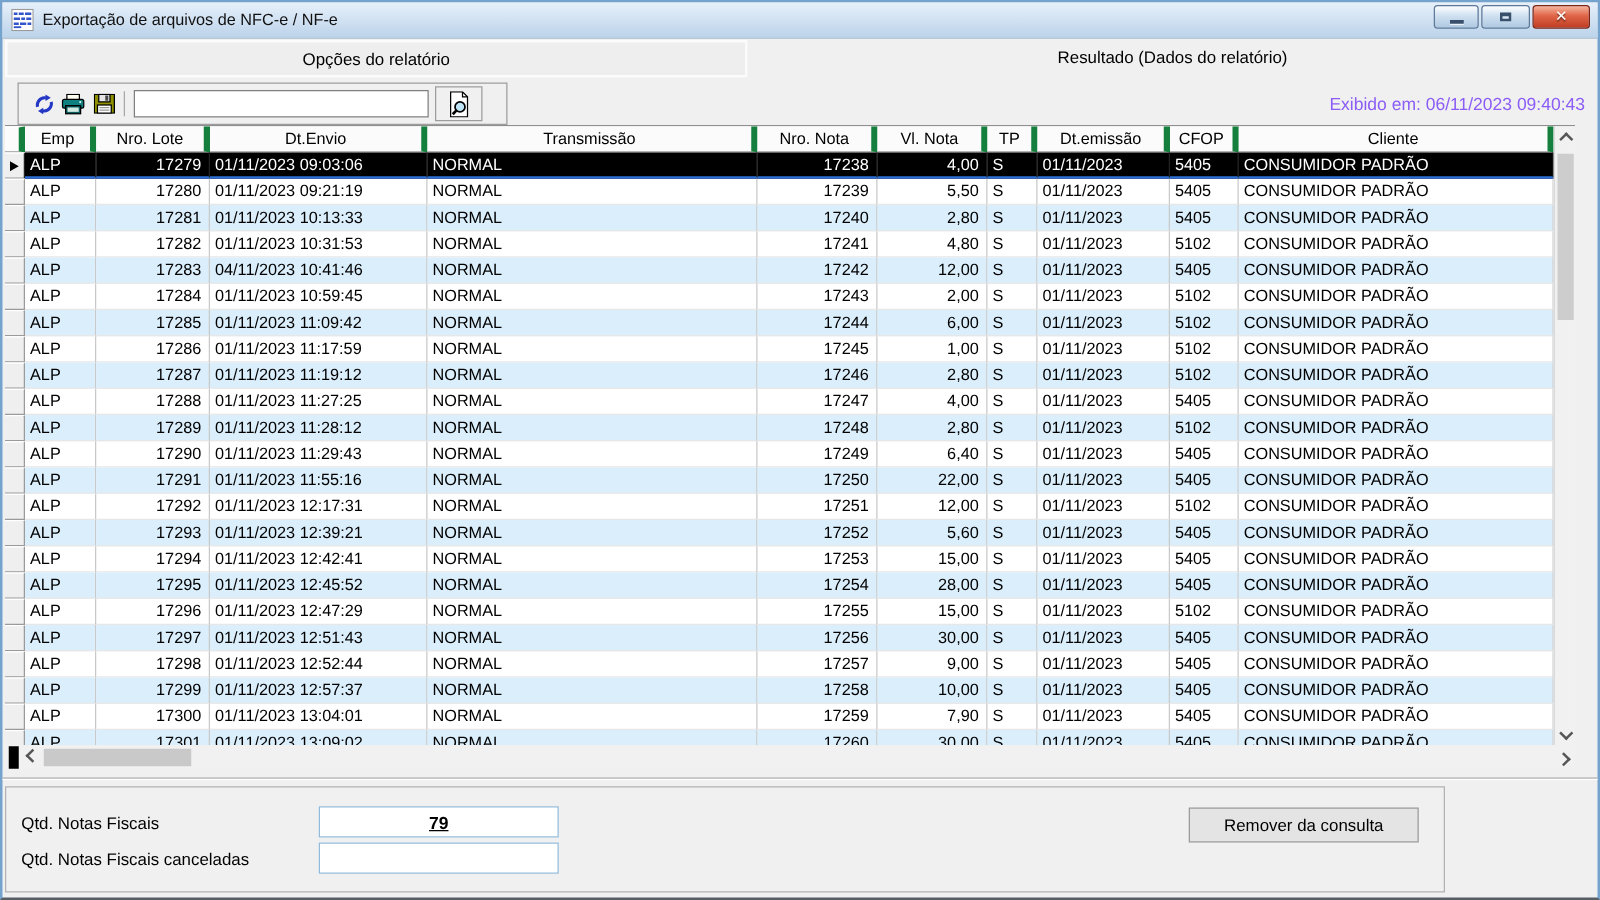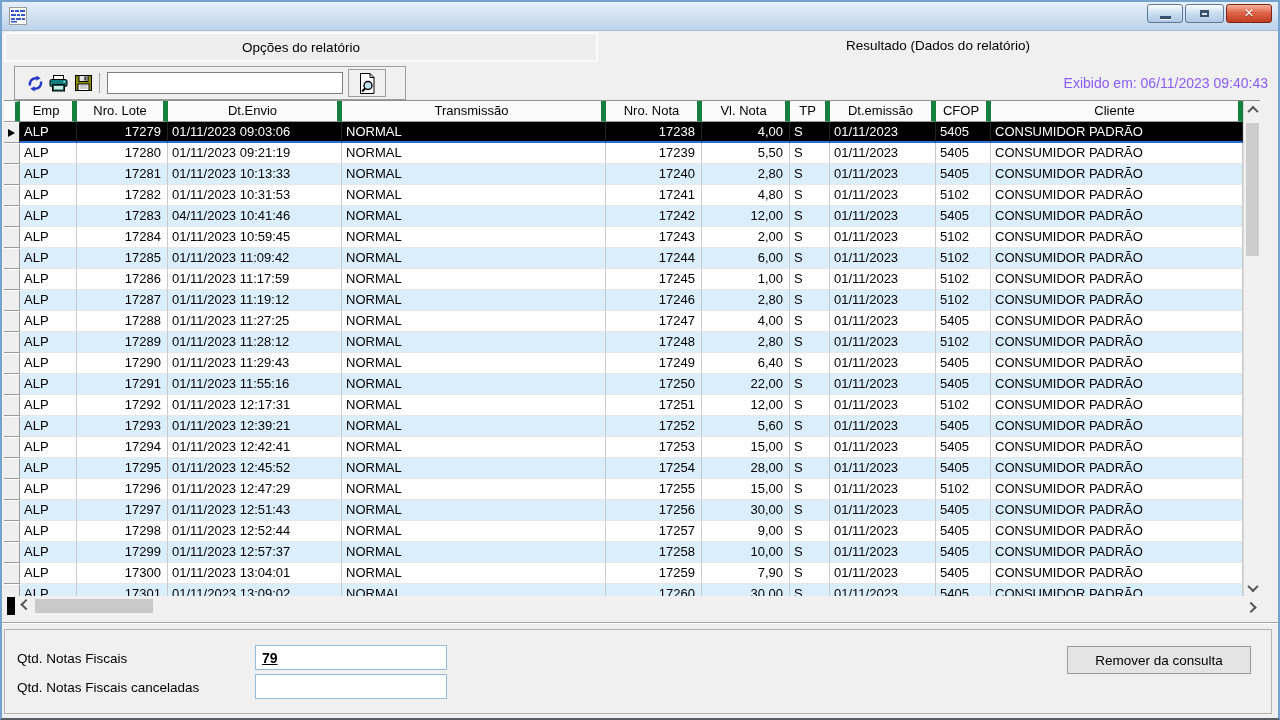--- a/index.html
+++ b/index.html
@@ -83,27 +83,27 @@
   .chev.right { transform:rotate(135deg) translate(1px,-1px); }
   .hscroll { position:absolute; left:2px; top:595px; width:1256px; height:18px; background:#f1f1f1; }
   .hedge { position:absolute; left:3px; top:0; width:8px; height:18px; background:#000; }
   .hscroll .larr { left:13px; top:0; height:18px; }
   .hscroll .rarr { left:auto; right:1px; top:0; height:18px; }
   .hthumb { position:absolute; left:31px; top:2px; width:118px; height:14px; background:#c9c9c9; }
 
   
   .separator { position:absolute; left:0; right:0; top:620px; height:0;
                border-top:1px solid #a3a3a3; border-bottom:1px solid #ffffff; }
-  .footer { position:absolute; left:2px; top:627px; width:1268px; height:85px;
+  .footer { position:absolute; left:2px; top:627px; width:1152px; height:85px;
             box-sizing:border-box; border:1px solid #b2b2b2; background:#f0f0f0; }
   .f-label { position:absolute; left:12px; font-size:13.5px; color:#000; }
   .f-label.l1 { top:21px; } .f-label.l2 { top:50px; }
   .f-input { position:absolute; left:250px; width:192px; height:25px; box-sizing:border-box;
              border:1px solid #93bbd9; background:#fff; font-size:14px; padding:0 6px; }
-  .f-input.i1 { top:15px; font-weight:bold; text-align:left; font-family:"Liberation Sans","DejaVu Sans",sans-serif;text-decoration:underline; }
+  .f-input.i1 { top:15px; font-weight:bold; text-align:center; font-family:"Liberation Sans","DejaVu Sans",sans-serif;text-decoration:underline; }
   .f-input.i2 { top:44px; }
   .f-btn { position:absolute; height:28px; box-sizing:border-box; background:#e4e4e4;
            border:1px solid #9c9c9c; font-size:13.5px; color:#000;
            font-family:"Liberation Sans","DejaVu Sans",sans-serif; }
   .f-btn.export { left:455px; top:16px; width:192px; }
   .f-btn.remove { right:20px; top:16px; width:184px; }
 </style>
 </head>
 <body>
 
@@ -116,20 +116,21 @@
         <rect x="6" y="3" width="4" height="2" fill="#3355cc"></rect>
         <rect x="11" y="3" width="5" height="2" fill="#3355cc"></rect>
       <rect x="2" y="7" width="5" height="2" fill="#3355cc"></rect>
         <rect x="8" y="7" width="3" height="2" fill="#3355cc"></rect>
         <rect x="12" y="7" width="4" height="2" fill="#3355cc"></rect>
       <rect x="2" y="11" width="4" height="2" fill="#3355cc"></rect>
         <rect x="7" y="11" width="5" height="2" fill="#3355cc"></rect>
         <rect x="13" y="11" width="3" height="2" fill="#3355cc"></rect>
       <rect x="2" y="14" width="6" height="1.5" fill="#3355cc"></rect>
     </svg>
+    <span class="title-text">Exportação de arquivos de NFC-e / NF-e</span>
     <div class="win-buttons">
       <div class="winbtn min">
           <span class="glyph-min"></span>
         </div>
       <div class="winbtn max">
           <span class="glyph-max"></span>
         </div>
       <div class="winbtn close">
           <span class="glyph-close">✕</span>
         </div>

